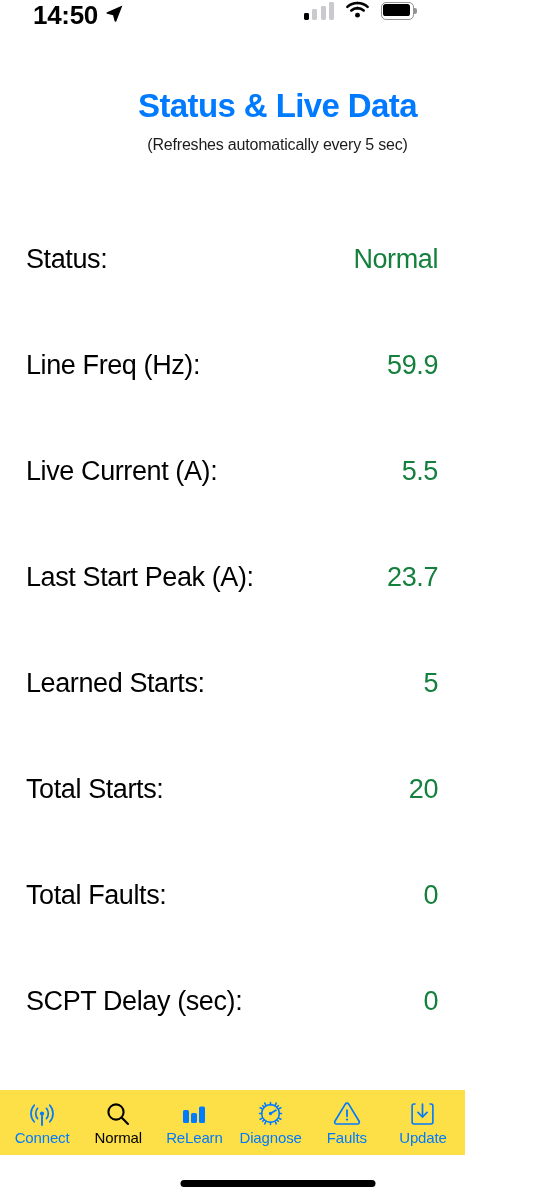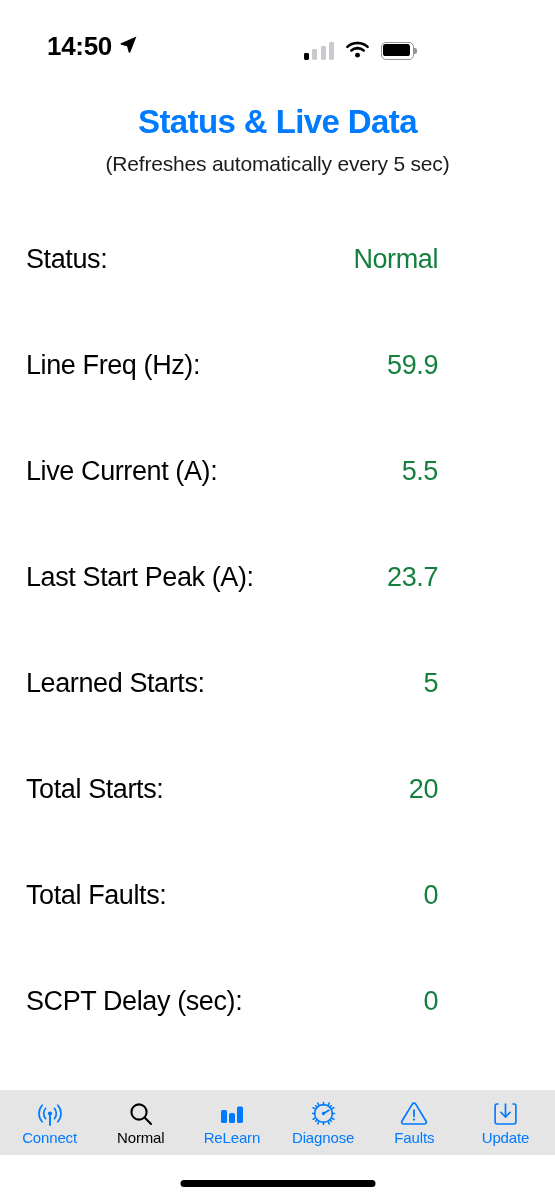--- a/index.html
+++ b/index.html
@@ -8,22 +8,22 @@
     background:#ffffff;
     font-family:"Liberation Sans", sans-serif;
     -webkit-font-smoothing:antialiased;
     overflow:hidden;
   }
   .phone { position:relative; width:555px; height:1200px; background:#fff; }
 
   
   .statusbar {
     position:absolute; top:0; left:0; width:447px; height:62px;
-    display:flex; align-items:flex-end; justify-content:space-between;
-    padding:0 30px 0 47px;
+    display:flex; align-items:flex-start; justify-content:space-between;
+    padding:0 30px 0 33px;
   }
   .sb-left { display:flex; align-items:center; gap:7px; }
   .sb-time { font-size:26px; font-weight:bold; color:#000; letter-spacing:-0.3px; }
   .loc-arrow { display:block; }
   .sb-right { display:flex; align-items:center; gap:11px; }
   .bars { display:flex; align-items:flex-end; gap:3.5px; height:18px; }
   .bar { width:5px; border-radius:1.4px; background:#c9c9ce; }
   .bar.b1 { height:7px; }
   .bar.b2 { height:11px; }
   .bar.b3 { height:14.5px; }
@@ -37,49 +37,49 @@
   .batt-fill {
     position:absolute; left:2.1px; top:2.1px; width:27px; height:11.8px;
     background:#000; border-radius:2.6px;
   }
   .batt-nub {
     position:absolute; right:0; top:6px; width:2.6px; height:6px;
     background:rgba(0,0,0,.42); border-radius:0 2px 2px 0;
   }
 
   
-  .header { position:absolute; top:102px; left:0; width:555px; text-align:center; }
+  .header { position:absolute; top:86px; left:0; width:555px; text-align:center; }
   .title {
     font-size:33px; font-weight:bold; color:#007AFF;
     letter-spacing:-0.6px; line-height:1.2;
   }
   .subtitle {
-    margin-top:9px; font-size:21px; color:#1c1c1e;
+    margin-top:9px; font-size:16px; color:#1c1c1e;
     letter-spacing:-0.2px; line-height:1.2;
   }
 
   
   .rows { position:absolute; top:206px; left:0; width:464px; }
   .row {
     height:106px; display:flex; align-items:center;
     justify-content:space-between; padding:0 26px;
   }
   .row-label {
     font-size:27px; color:#000; letter-spacing:-0.4px;
     white-space:nowrap;
   }
   .row-value {
     font-size:27px; color:#15803d; letter-spacing:-0.4px;
     text-align:right; white-space:nowrap;
   }
 
   
   .tabbar {
-    position:absolute; left:0; bottom:45px; width:555px; height:65px;
-    background:#e5e5e5;
+    position:absolute; left:0; bottom:45px; width:465px; height:65px;
+    background:#fde047;
     display:flex; align-items:center; justify-content:space-around;
     padding:0 4px;
   }
   .tab {
     flex:1; display:flex; flex-direction:column;
     align-items:center; justify-content:center; gap:3px; height:100%;
   }
   .tab-icon { height:26px; display:flex; align-items:center; justify-content:center; }
   .tab-label {
     font-size:15px; color:#007AFF; letter-spacing:-0.15px; line-height:1;

